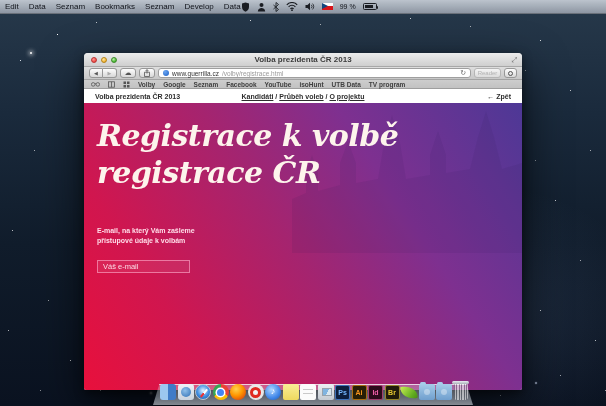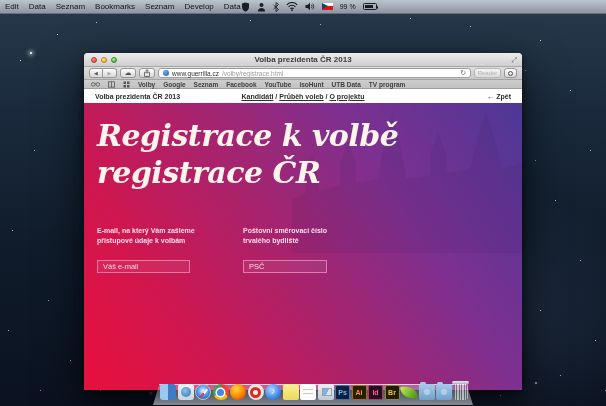--- a/index.html
+++ b/index.html
@@ -286,24 +286,20 @@
       </svg>
       <div class="heading">
         <div>Registrace k volbě</div>
         <div>registrace ČR</div>
       </div>
       <div class="formrow">
         <div class="fcol1">
           <div class="flabel">E-mail, na který Vám zašleme přístupové údaje k volbám</div>
           <input class="finput email" type="text" placeholder="Váš e-mail" style="">
         </div>
-        <div>
-          <div class="flabel w2">Poštovní směrovací číslo trvalého bydliště</div>
-          <input class="finput zip" type="text" placeholder="PSČ" style="">
-        </div>
       </div>
     </div>
   </div>
 
   <div class="dock">
     <div class="shelf"></div>
     <div class="dockicons">
       <span class="di finder"></span>
       <span class="di mail"></span>
       <span class="di safari round"></span>

